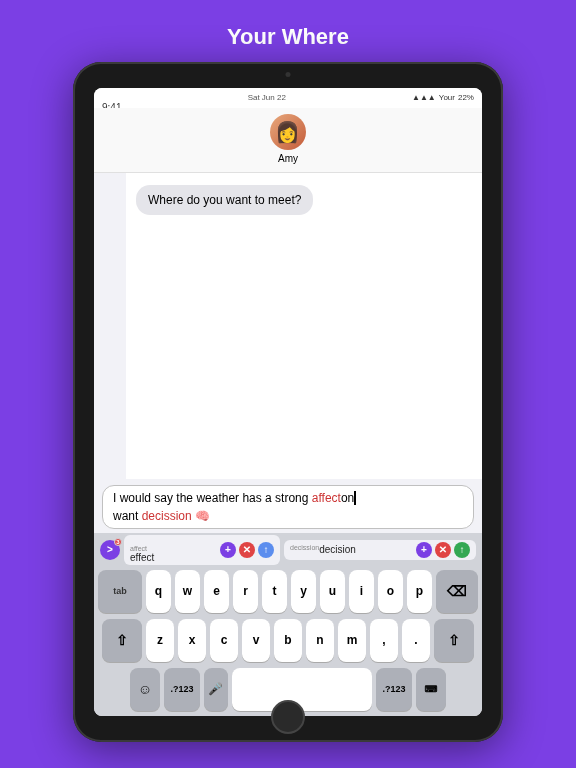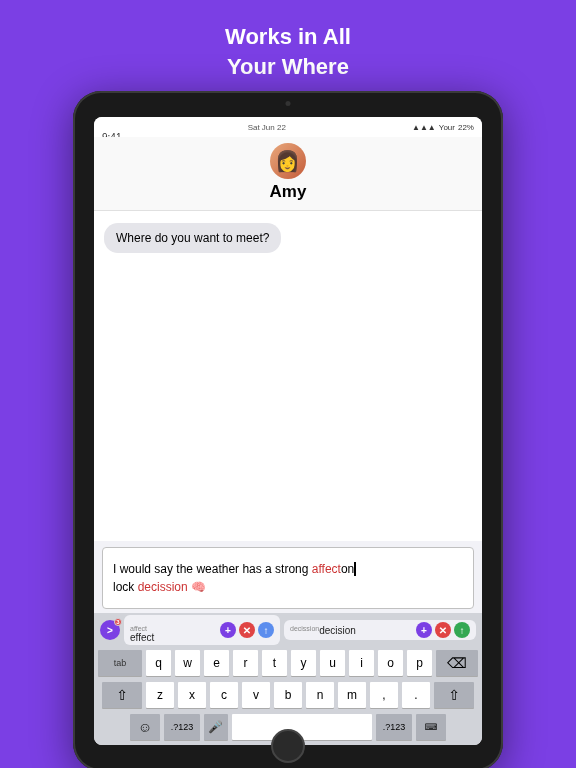--- a/index.html
+++ b/index.html
@@ -103,51 +103,52 @@
       height: 36px;
       border-radius: 50%;
       background: linear-gradient(135deg, #e8a87c, #c45c3a);
       overflow: hidden;
       display: flex;
       align-items: center;
       justify-content: center;
       font-size: 18px;
     }
     .contact-name {
-      font-size: 17px;
-      font-weight: 700;
+      font-size: 10px;
+      font-weight: 400;
       color: #000;
       margin-top: 3px;
     }
 
     
     .messages-area {
       flex: 1;
       background: white;
       padding: 12px 10px;
       overflow: hidden;
+      margin-left: 32px;
     }
     .message-bubble {
       background: #e5e5ea;
       border-radius: 14px;
       padding: 8px 12px;
       font-size: 12px;
       color: #000;
       max-width: 75%;
       display: inline-block;
       margin-bottom: 8px;
     }
 
     
     .compose-area {
       background: white;
       border: 1.5px solid #c0c0c0;
-      border-radius: 4px;
+      border-radius: 12px;
       margin: 6px 8px 4px;
-      padding: 12px 10px;
+      padding: 3px 10px;
       font-size: 12px;
       color: #000;
       line-height: 1.5;
       flex-shrink: 0;
     }
     .compose-text {
       font-size: 12px;
       line-height: 1.5;
     }
     .word-error { color: #cc3333; }
@@ -236,33 +237,33 @@
       background: #d1d3d9;
       flex-shrink: 0;
     }
     .key-row {
       display: flex;
       justify-content: center;
       gap: 4px;
       padding: 3px 4px;
     }
     .key {
-      height: 26px;
+      height: 43px;
       background: white;
-      border-radius: 1px;
+      border-radius: 8px;
       display: flex;
       align-items: center;
       justify-content: center;
       font-size: 12px;
       color: #000;
       box-shadow: 0 1px 0 #aaa;
       flex: 1;
       max-width: 28px;
       cursor: pointer;
-      font-weight: 400;
+      font-weight: 700;
     }
     .key-wide {
       max-width: none;
       width: 44px;
       flex: none;
       font-size: 9px;
       color: #333;
       background: #adb0b8;
     }
     .key-shift {
@@ -319,21 +320,20 @@
       background: #adb0b8;
       font-size: 9px;
     }
   </style>
 </head>
 <body>
 
 <div style="width:576px;height:768px;background:#7B3FE4;display:flex;flex-direction:column;align-items:center;">
 
   <div class="page-title">
-    <div>Works in All</div>
     <div>Your Where</div>
   </div>
 
   <div class="tablet-outer">
     <div class="tablet-camera"></div>
     <div class="tablet-home"></div>
 
     <div class="tablet-screen">
 
       <div class="status-bar">
@@ -355,21 +355,21 @@
 
       <div class="messages-area">
         <div class="message-bubble">Where do you want to meet?</div>
       </div>
 
       <div class="compose-area">
         <div class="compose-text">
           <span>I would say the weather has a strong </span><span class="word-error">affect</span><span class="cursor">on</span>
         </div>
         <div class="compose-text">
-          <span>lock </span><span class="word-error">decission</span><span> 🧠</span>
+          <span>want </span><span class="word-error">decission</span><span> 🧠</span>
         </div>
       </div>
 
       <div class="suggestions-bar">
 
         <div class="gp-badge">
           <span style="font-size:10px;font-weight:800;">&gt;</span>
           <div class="gp-badge-dot">3</div>
         </div>
 

